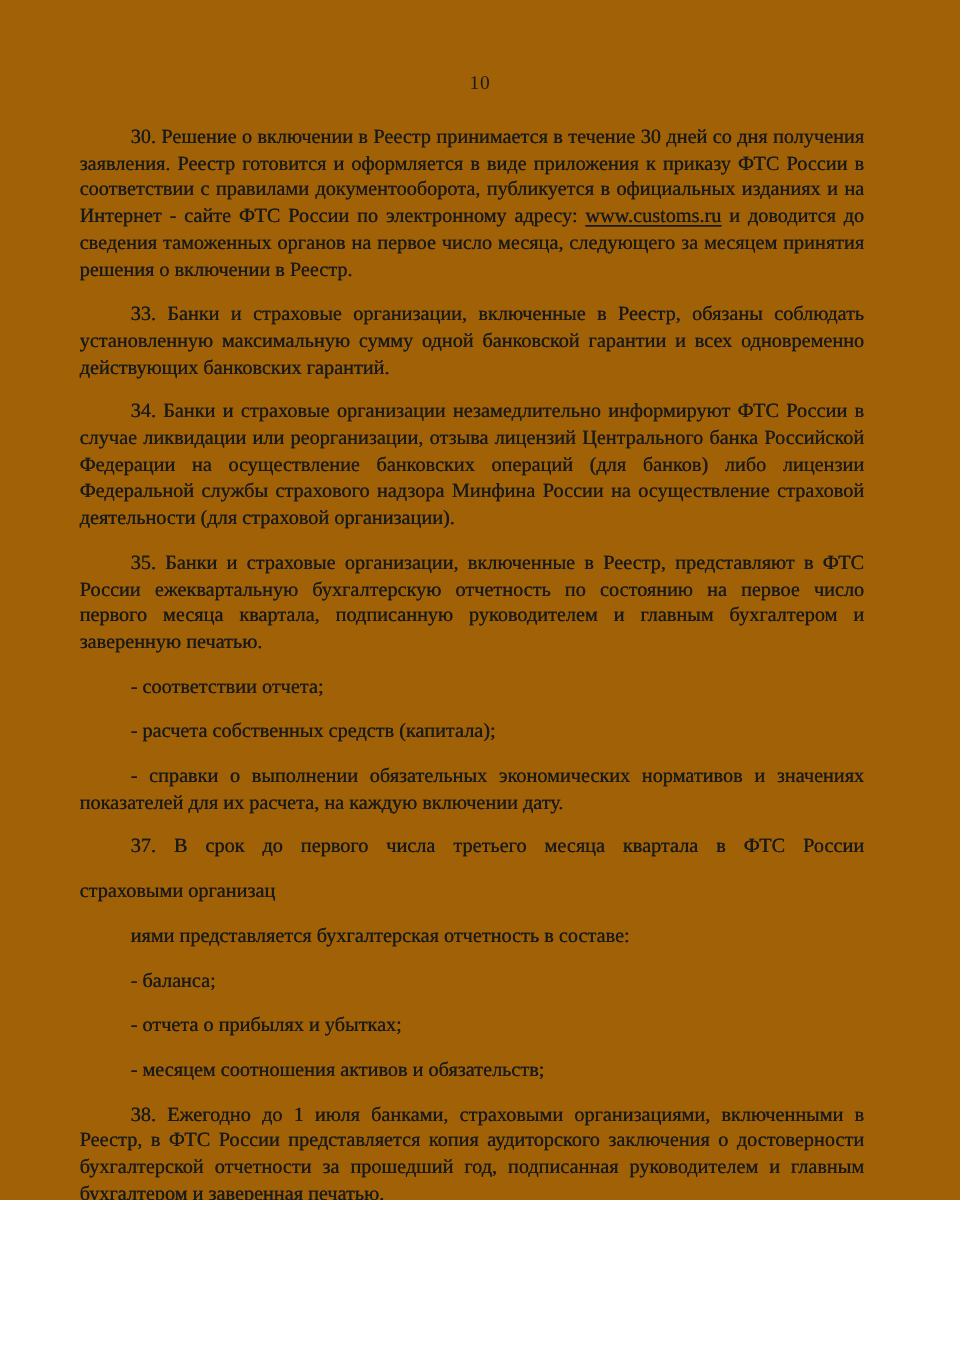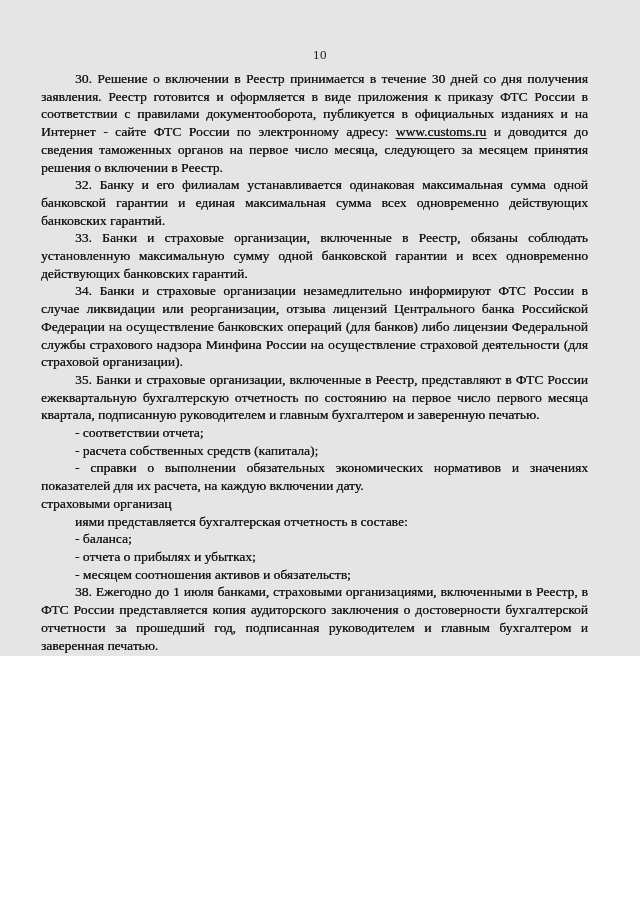--- a/index.html
+++ b/index.html
@@ -3,22 +3,22 @@
 <meta charset="utf-8">
 <style>
   * { margin: 0; padding: 0; box-sizing: border-box; }
   html, body {
     width: 640px; height: 900px;
     background: #ffffff;
     font-family: "Liberation Serif", "DejaVu Serif", serif;
   }
   .page {
     position: relative;
-    width: 640px; height: 656px;
-    background: #e5e5e5;
+    width: 640px; height: 800px;
+    background: #a16207;
     overflow: hidden;
     color: #1a1a1a;
   }
   .page-number {
     position: absolute;
     top: 47px; left: 0; right: 0;
     text-align: center;
     font-size: 13px;
     letter-spacing: 0.5px;
     color: #1a1a1a;
@@ -27,21 +27,21 @@
     position: absolute;
     left: 41px; top: 70px;
     width: 547px;
     font-size: 13.5px;
     line-height: 17.7px;
     text-align: justify;
     color: #1a1a1a;
     text-shadow: 0.25px 0 0 currentColor; 
   }
   .para {
-    margin: 0;
+    margin: 12px;
     text-indent: 34px;
     text-align: justify;
   }
   .para.no-indent { text-indent: 0; }
   .para.stretch { text-align-last: justify; } 
   .doc-link {
     text-decoration: underline;
     text-underline-offset: 2px;
   }
 </style>
@@ -50,32 +50,32 @@
 
 <div class="page">
 
   <div class="page-number">10</div>
 
   <div class="content">
 
     <p class="para"><span>30. Решение о включении в Реестр принимается  в  течение 30 дней со дня получения  заявления. Реестр готовится и оформляется в виде приложения к приказу ФТС России в соответствии с правилами  документооборота, публикуется в официальных изданиях и  на Интернет - сайте ФТС России по электронному адресу: </span><span class="doc-link">www.customs.ru</span><span> и доводится до сведения таможенных органов на первое число месяца, следующего за месяцем принятия решения о включении  в Реестр.</span></p>
 
 
-    <p class="para">32. Банку и его филиалам устанавливается одинаковая максимальная сумма одной банковской гарантии и единая максимальная сумма всех одновременно действующих банковских гарантий.</p>
 
     <p class="para">33. Банки и страховые организации, включенные в Реестр, обязаны соблюдать установленную максимальную сумму одной банковской гарантии и всех одновременно действующих банковских гарантий.</p>
 
     <p class="para">34. Банки и страховые организации незамедлительно информируют ФТС России в случае ликвидации или реорганизации, отзыва лицензий Центрального банка Российской Федерации на осуществление банковских операций (для банков) либо лицензии Федеральной службы страхового надзора Минфина России на осуществление страховой деятельности (для страховой организации).</p>
 
     <p class="para">35. Банки и страховые организации, включенные в Реестр, представляют в ФТС России ежеквартальную бухгалтерскую отчетность по состоянию на первое число первого месяца квартала, подписанную руководителем и главным бухгалтером и заверенную печатью.</p>
 
     <p class="para">- соответствии отчета;</p>
     <p class="para">- расчета собственных средств (капитала);</p>
     <p class="para">- справки о выполнении обязательных экономических нормативов и значениях показателей для их расчета, на каждую включении дату.</p>
 
+    <p class="para stretch">37. В срок до первого числа третьего месяца квартала в ФТС России</p>
     <p class="para no-indent">страховыми организац</p>
     <p class="para">иями представляется бухгалтерская отчетность в составе:</p>
     <p class="para">- баланса;</p>
     <p class="para">- отчета о прибылях и убытках;</p>
     <p class="para">- месяцем соотношения активов и обязательств;</p>
 
     <p class="para">38. Ежегодно до 1 июля банками, страховыми организациями, включенными в Реестр, в ФТС России представляется копия аудиторского заключения о достоверности бухгалтерской отчетности за прошедший год, подписанная руководителем и  главным  бухгалтером и  заверенная печатью.</p>
 
   </div>
 </div>

